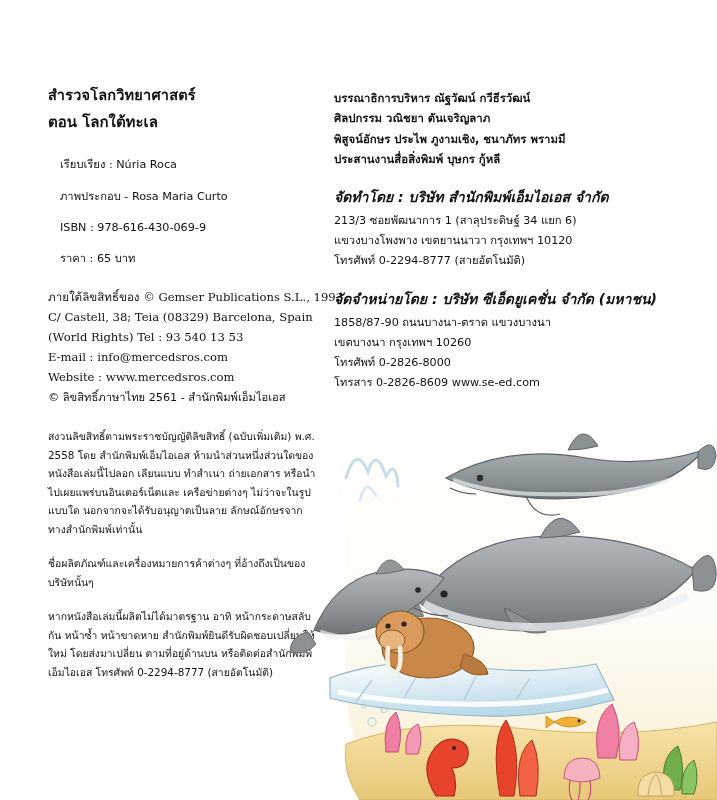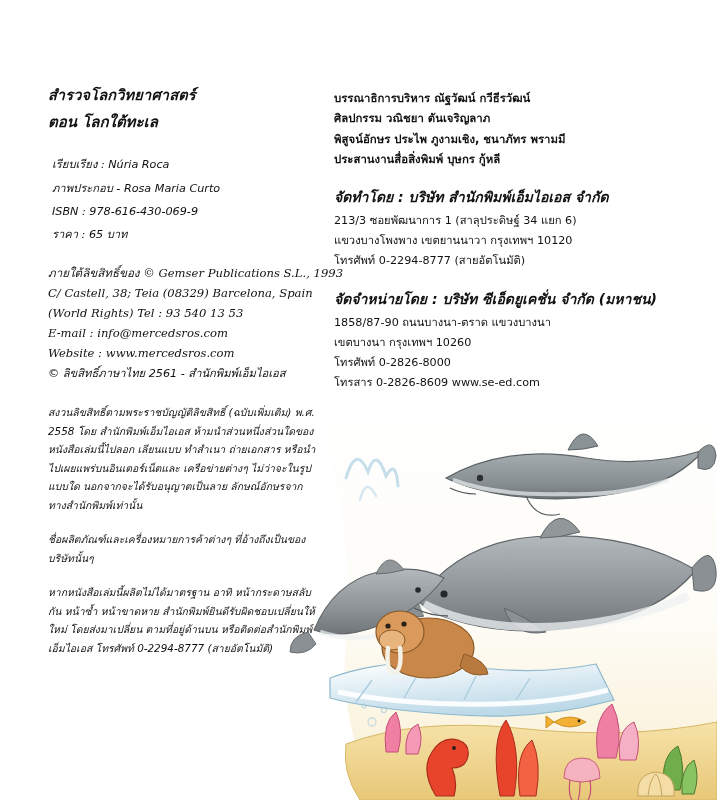--- a/index.html
+++ b/index.html
@@ -20,39 +20,38 @@
     position: absolute;
     inset: 0;
   }
 
   
   .col-left {
     position: absolute;
     left: 48px;
     top: 85px;
     width: 275px;
-    font-style: italic;
   }
   .title-main {
     font-size: 14.5px;
     font-weight: bold;
     letter-spacing: 0.2px;
     line-height: 1.5;
     margin: 0 0 4px 0;
   }
   .title-sub {
     font-size: 15px;
     font-weight: bold;
     line-height: 1.5;
     margin: 0 0 22px 0;
   }
   .credit-line {
     font-size: 11.2px;
     line-height: 1.72;
-    margin: 4px;
+    margin: 12px;
     white-space: nowrap;
   }
   .credit-block { margin-bottom: 20px; }
 
   .rights-block {
     font-size: 11.6px;
     line-height: 1.72;
     font-family: "DejaVu Serif", "Liberation Serif", serif;
     margin-bottom: 20px;
   }

